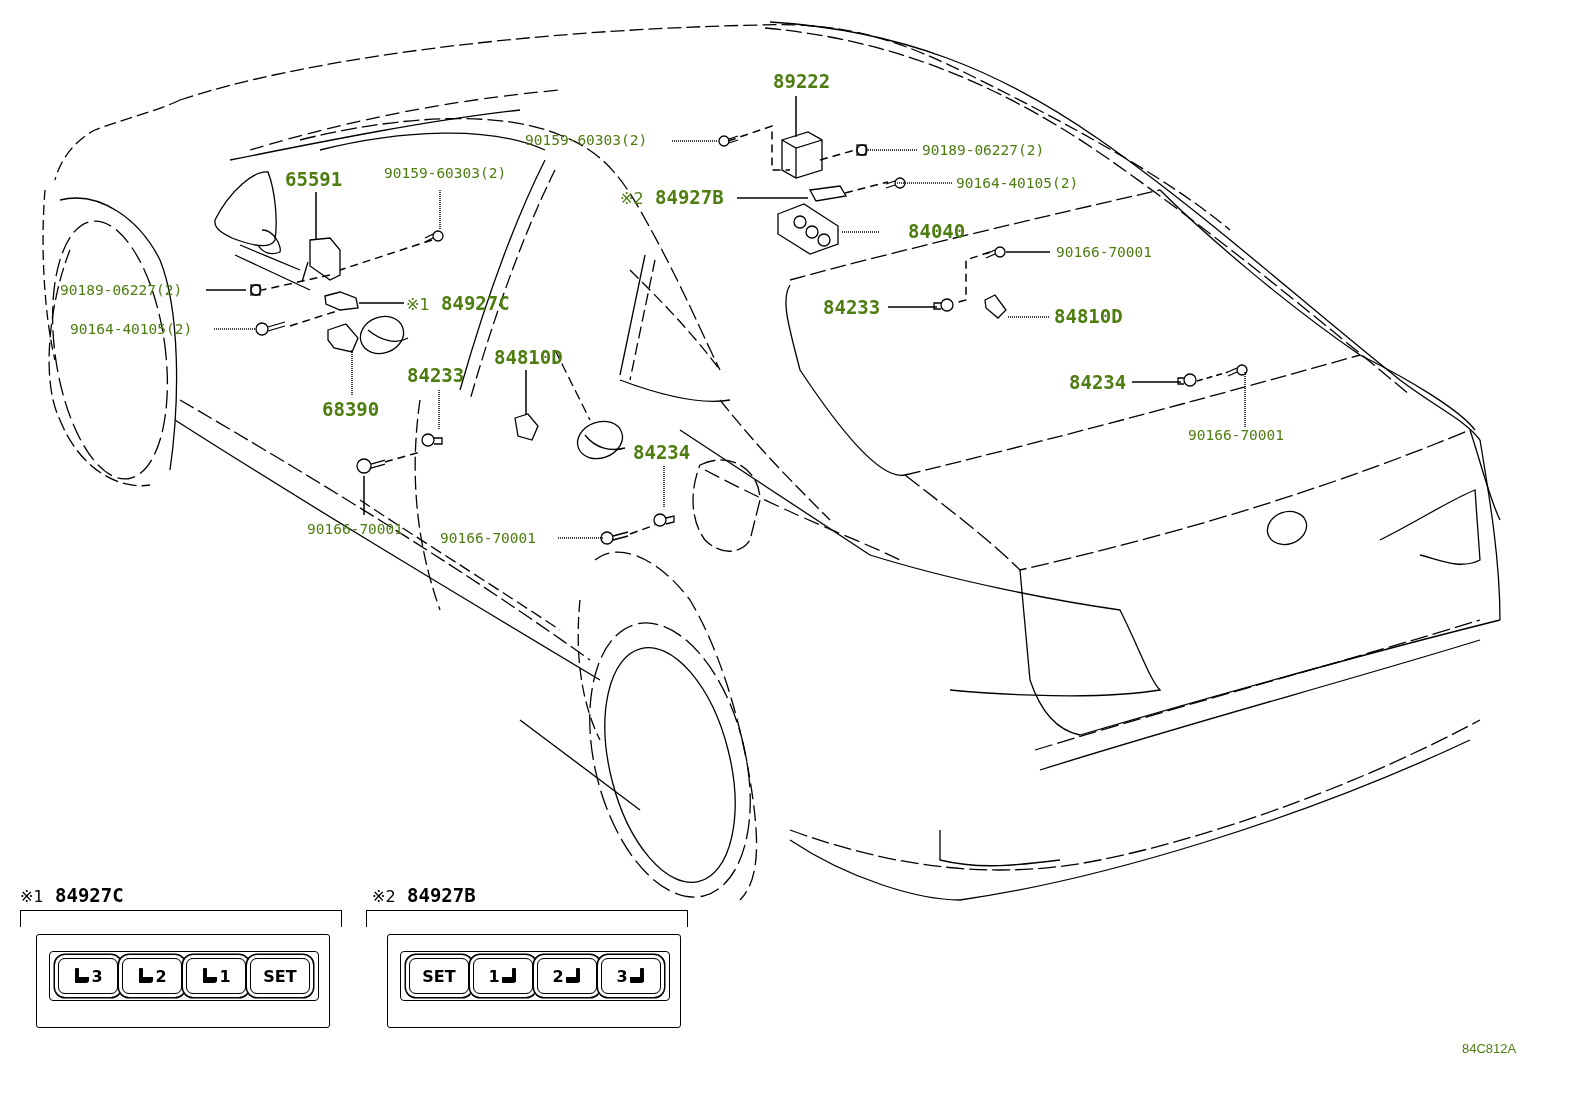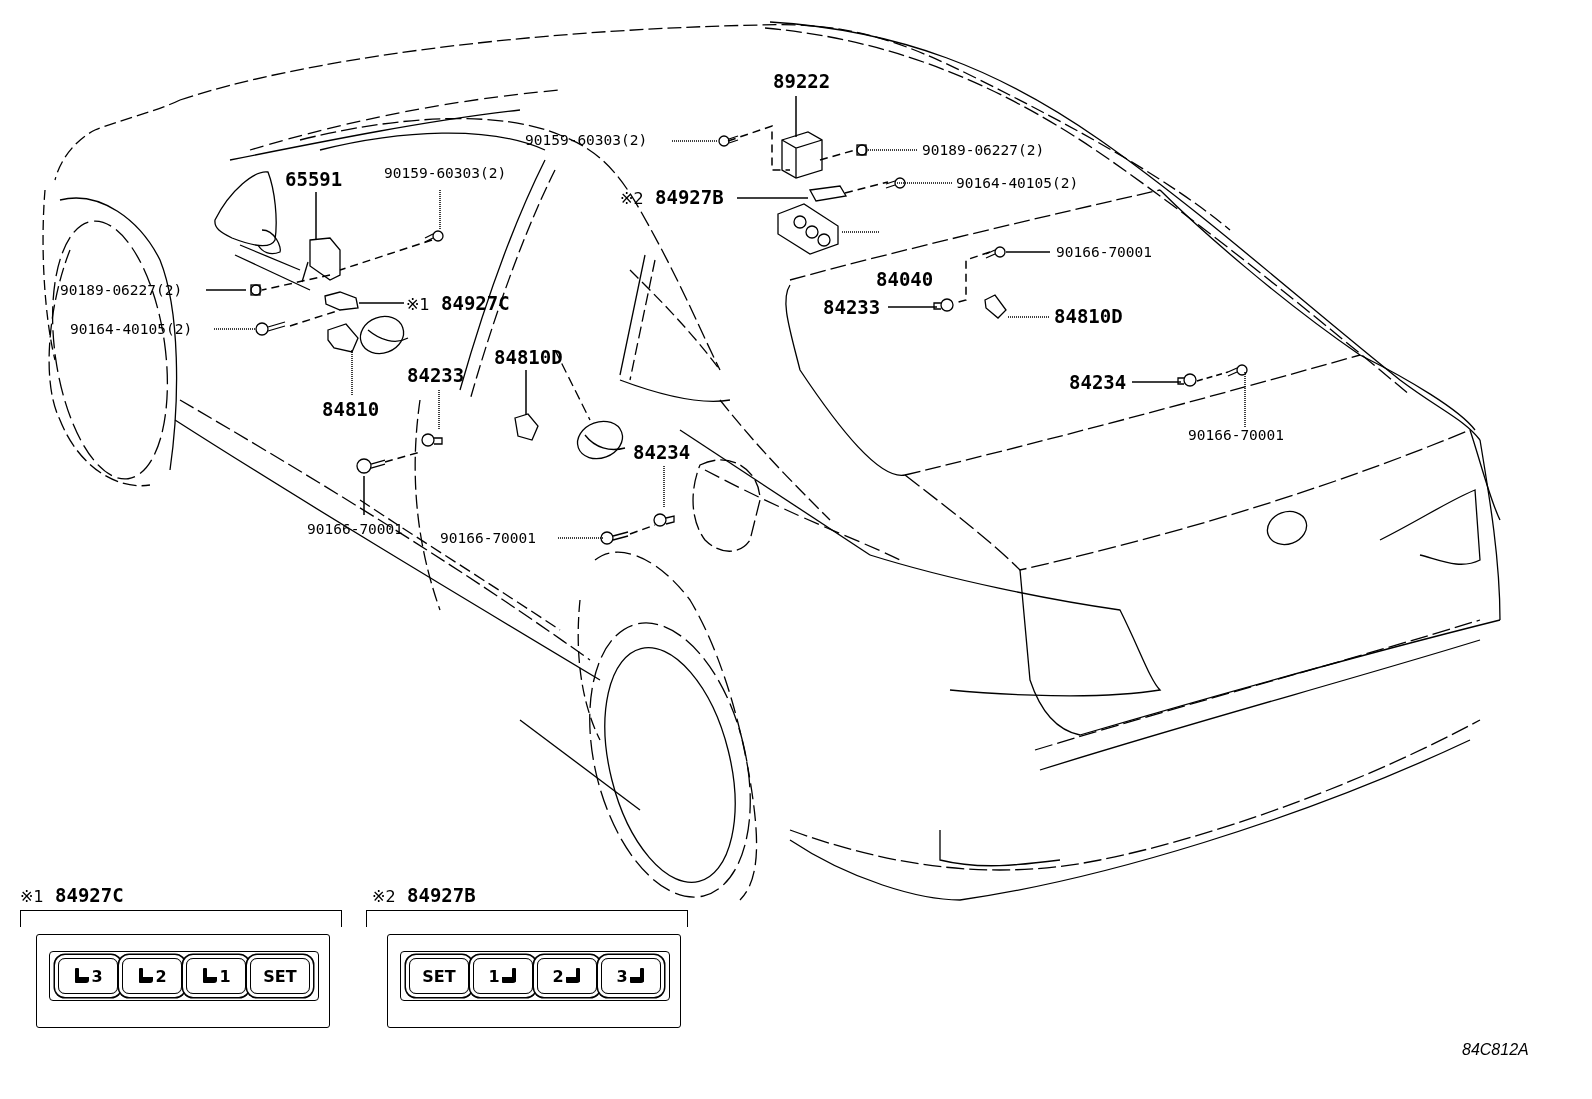--- a/index.html
+++ b/index.html
@@ -1,22 +1,22 @@
 <!DOCTYPE html>
 <html><head>
 <meta charset="utf-8">
 <style>
   html, body { margin: 0; padding: 0; background: #ffffff; }
   body { width: 1592px; height: 1099px; position: relative; overflow: hidden; font-family: "DejaVu Sans Mono", monospace; color: #000; }
   #drawing { position: absolute; left: 0; top: 0; }
-  .lbl { position: absolute; white-space: nowrap; color: #000000; line-height: 1; }
+  .lbl { position: absolute; white-space: nowrap; color: #4d7c0f; line-height: 1; }
   .big { font-family: "DejaVu Sans Mono", monospace; font-weight: bold; font-size: 19px; letter-spacing: 0px; }
   .small { font-family: "DejaVu Sans Mono", monospace; font-size: 14.5px; letter-spacing: 0px; }
   .mark { font-family: "DejaVu Sans", sans-serif; font-size: 16px; font-weight: normal; }
-  .diagid { font-family: "Liberation Sans", sans-serif; font-size: 16px; font-style: italic; }
+  .diagid { font-family: "Liberation Sans", sans-serif; font-size: 13px; }
   
   .inset-title { position: absolute; font-family: "DejaVu Sans Mono", monospace; font-weight: bold; font-size: 19px; }
   .inset-title .m { font-family: "DejaVu Sans", sans-serif; font-weight: normal; font-size: 16px; }
   .bracket { position: absolute; border: 1.5px solid #000; border-bottom: none; height: 16px; }
   .panel { position: absolute; border: 1.5px solid #000; border-radius: 3px; background: #fff; }
   .panel-inner { position: absolute; border: 1.5px solid #000; border-radius: 4px; left: 12px; right: 10px; top: 16px; height: 50px; display: flex; align-items: center; justify-content: space-around; padding: 0 6px; box-sizing: border-box; }
   .sw { width: 60px; height: 36px; border: 1.5px solid #000; border-radius: 7px; display: flex; align-items: center; justify-content: center; font-family: "DejaVu Sans", sans-serif; font-weight: bold; font-size: 16px; box-sizing: border-box; box-shadow: 0 0 0 3px #fff, 0 0 0 4.5px #000; }
   .seat { display: inline-block; width: 16px; height: 16px; position: relative; margin: 0 1px; }
   .seat:before { content: ""; position: absolute; left: 1px; top: 0; width: 4px; height: 14px; background: #000; border-radius: 1px; }
   .seat:after { content: ""; position: absolute; left: 1px; bottom: 1px; width: 14px; height: 6px; background: #000; border-radius: 0 0 3px 1px; }
@@ -235,35 +235,35 @@
 </svg>
 
 <div class="lbl big" style="left:773px; top:72px;">89222</div>
 <div class="lbl small" style="left:525px; top:133px;">90159-60303(2)</div>
 <div class="lbl small" style="left:922px; top:143px;">90189-06227(2)</div>
 <div class="lbl small" style="left:956px; top:176px;">90164-40105(2)</div>
 <div class="lbl big" style="left:620px; top:188px;">
   <span class="mark">※2</span>
   <span>84927B</span>
 </div>
-<div class="lbl big" style="left:876px; top:222px;margin-top:48px;">84040</div>
+<div class="lbl big" style="left:908px; top:222px;">84040</div>
 <div class="lbl small" style="left:1056px; top:245px;">90166-70001</div>
 <div class="lbl big" style="left:823px; top:298px;">84233</div>
 <div class="lbl big" style="left:1054px; top:307px;">84810D</div>
 <div class="lbl big" style="left:1069px; top:373px;">84234</div>
 <div class="lbl small" style="left:1188px; top:428px;">90166-70001</div>
 <div class="lbl big" style="left:285px; top:170px;">65591</div>
 <div class="lbl small" style="left:384px; top:166px;">90159-60303(2)</div>
 <div class="lbl small" style="left:60px; top:283px;">90189-06227(2)</div>
 <div class="lbl big" style="left:406px; top:294px;">
   <span class="mark">※1</span>
   <span>84927C</span>
 </div>
 <div class="lbl small" style="left:70px; top:322px;">90164-40105(2)</div>
-<div class="lbl big" style="left:322px; top:400px;">84810</div>
+<div class="lbl big" style="left:322px; top:400px;">68390</div>
 <div class="lbl big" style="left:407px; top:366px;">84233</div>
 <div class="lbl big" style="left:494px; top:348px;">84810D</div>
 <div class="lbl big" style="left:633px; top:443px;">84234</div>
 <div class="lbl small" style="left:440px; top:531px;">90166-70001</div>
 <div class="lbl small" style="left:307px; top:522px;">90166-70001</div>
 
 <div class="inset-title" style="left:20px; top:884px;">
   <span class="m">※1</span>
   <span>84927C</span>
 </div>

